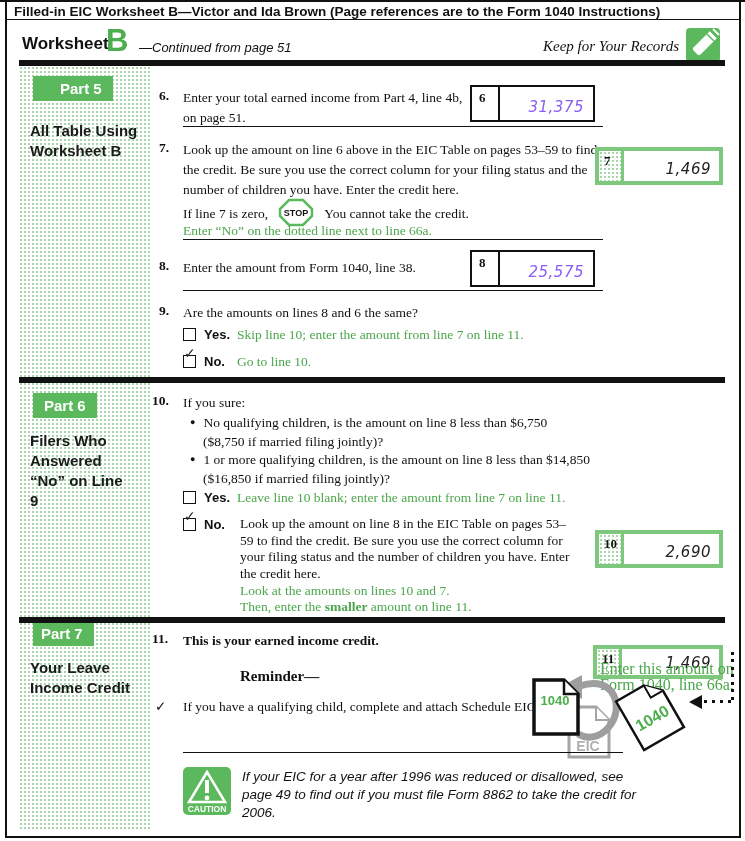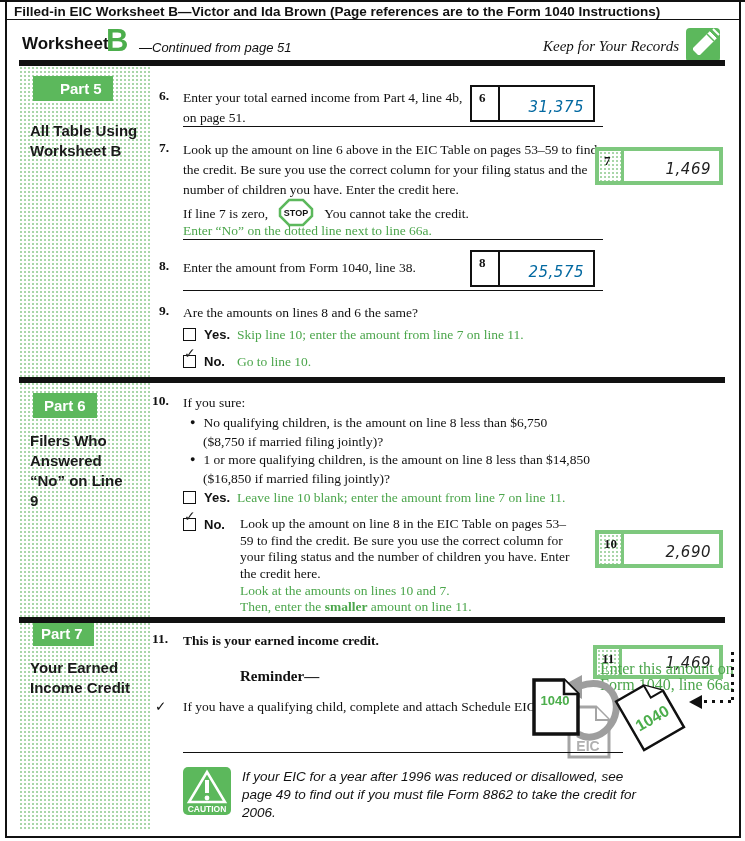--- a/index.html
+++ b/index.html
@@ -13,21 +13,21 @@
   .badge{background:#5cb85c;color:#fff;font:bold 15px "Liberation Sans",sans-serif;padding:4px 11px;display:inline-block;}
   .sideheading{font:bold 15px/20px "Liberation Sans",sans-serif;color:#1a1a1a;}
   .itemnum{font-weight:bold;font-size:13.5px;}
   .body{font-size:13.5px;line-height:20px;}
   .green{color:#4ca64c;}
   .rule{background:#111;height:1px;}
   .bar{background:#111;height:6px;}
   .bbox{display:flex;border:2px solid #111;background:#fff;box-sizing:border-box;}
   .bbox .lbl{width:28px;border-right:2px solid #111;font:bold 13px "Liberation Serif",serif;padding:3px 0 0 7px;box-sizing:border-box;}
   .bbox .val{flex:1;display:flex;align-items:flex-end;justify-content:flex-end;
-             padding:10px 9px 4px 0;font:italic 15px "DejaVu Sans",sans-serif;letter-spacing:.5px;color:#0369a1;}
+             padding:10px 9px 4px 0;font:italic 15px "DejaVu Sans",sans-serif;letter-spacing:.5px;color:#8b5cf6;}
   .gbox{display:flex;border:4px solid #7ec87e;background:#fff;box-sizing:border-box;}
   .gbox .lbl{width:25px;border-right:3px solid #7ec87e;font:bold 13px "Liberation Serif",serif;padding:2px 0 0 5px;box-sizing:border-box;}
   .gbox .val{flex:1;display:flex;align-items:flex-end;justify-content:flex-end;
              padding:0 8px 3px 0;font:italic 15px "DejaVu Sans",sans-serif;letter-spacing:.5px;color:#222;}
   .cb{display:inline-block;width:13px;height:13px;border:1.5px solid #111;background:#fff;vertical-align:-2px;box-sizing:border-box;}
   .cbwrap{position:relative;display:inline-block;}
   .cbwrap .tick{position:absolute;left:1px;top:-9px;font:14px "DejaVu Sans",sans-serif;color:#222;}
   .yesno{font:bold 13px "Liberation Sans",sans-serif;margin:0 7px 0 8px;}
   .row{white-space:nowrap;font-size:13.5px;}
   .bullet{font-size:9px;vertical-align:2px;margin-right:8px;}
@@ -68,21 +68,21 @@
 
   <div class="abs dots" style="left:19px;top:66px;width:132px;height:763px;"></div>
 
   <div class="abs badge" style="left:33px;top:76px;padding-left:27px;">Part 5</div>
   <div class="abs sideheading" style="left:30px;top:121px;width:118px;">All Table Using Worksheet B</div>
 
   <div class="abs badge" style="left:33px;top:393px;">Part 6</div>
   <div class="abs sideheading" style="left:30px;top:431px;width:94px;">Filers Who Answered “No” on Line 9</div>
 
   <div class="abs badge" style="left:33px;top:621px;padding-left:8px;">Part 7</div>
-  <div class="abs sideheading" style="left:30px;top:658px;width:106px;">Your Earned Income Credit</div>
+  <div class="abs sideheading" style="left:30px;top:658px;width:106px;">Your Leave Income Credit</div>
 
   <div class="abs itemnum" style="left:159px;top:88px;">6.</div>
   <div class="abs body" style="left:183px;top:88px;width:288px;">Enter your total earned income from Part 4, line 4b, on page 51.</div>
   <div class="abs bbox" style="left:470px;top:85px;width:125px;height:37px;">
     <div class="lbl">6</div>
     <div class="val">31,375</div>
   </div>
   <div class="abs rule" style="left:183px;top:126px;width:420px;"></div>
 
   <div class="abs itemnum" style="left:159px;top:140px;">7.</div>

